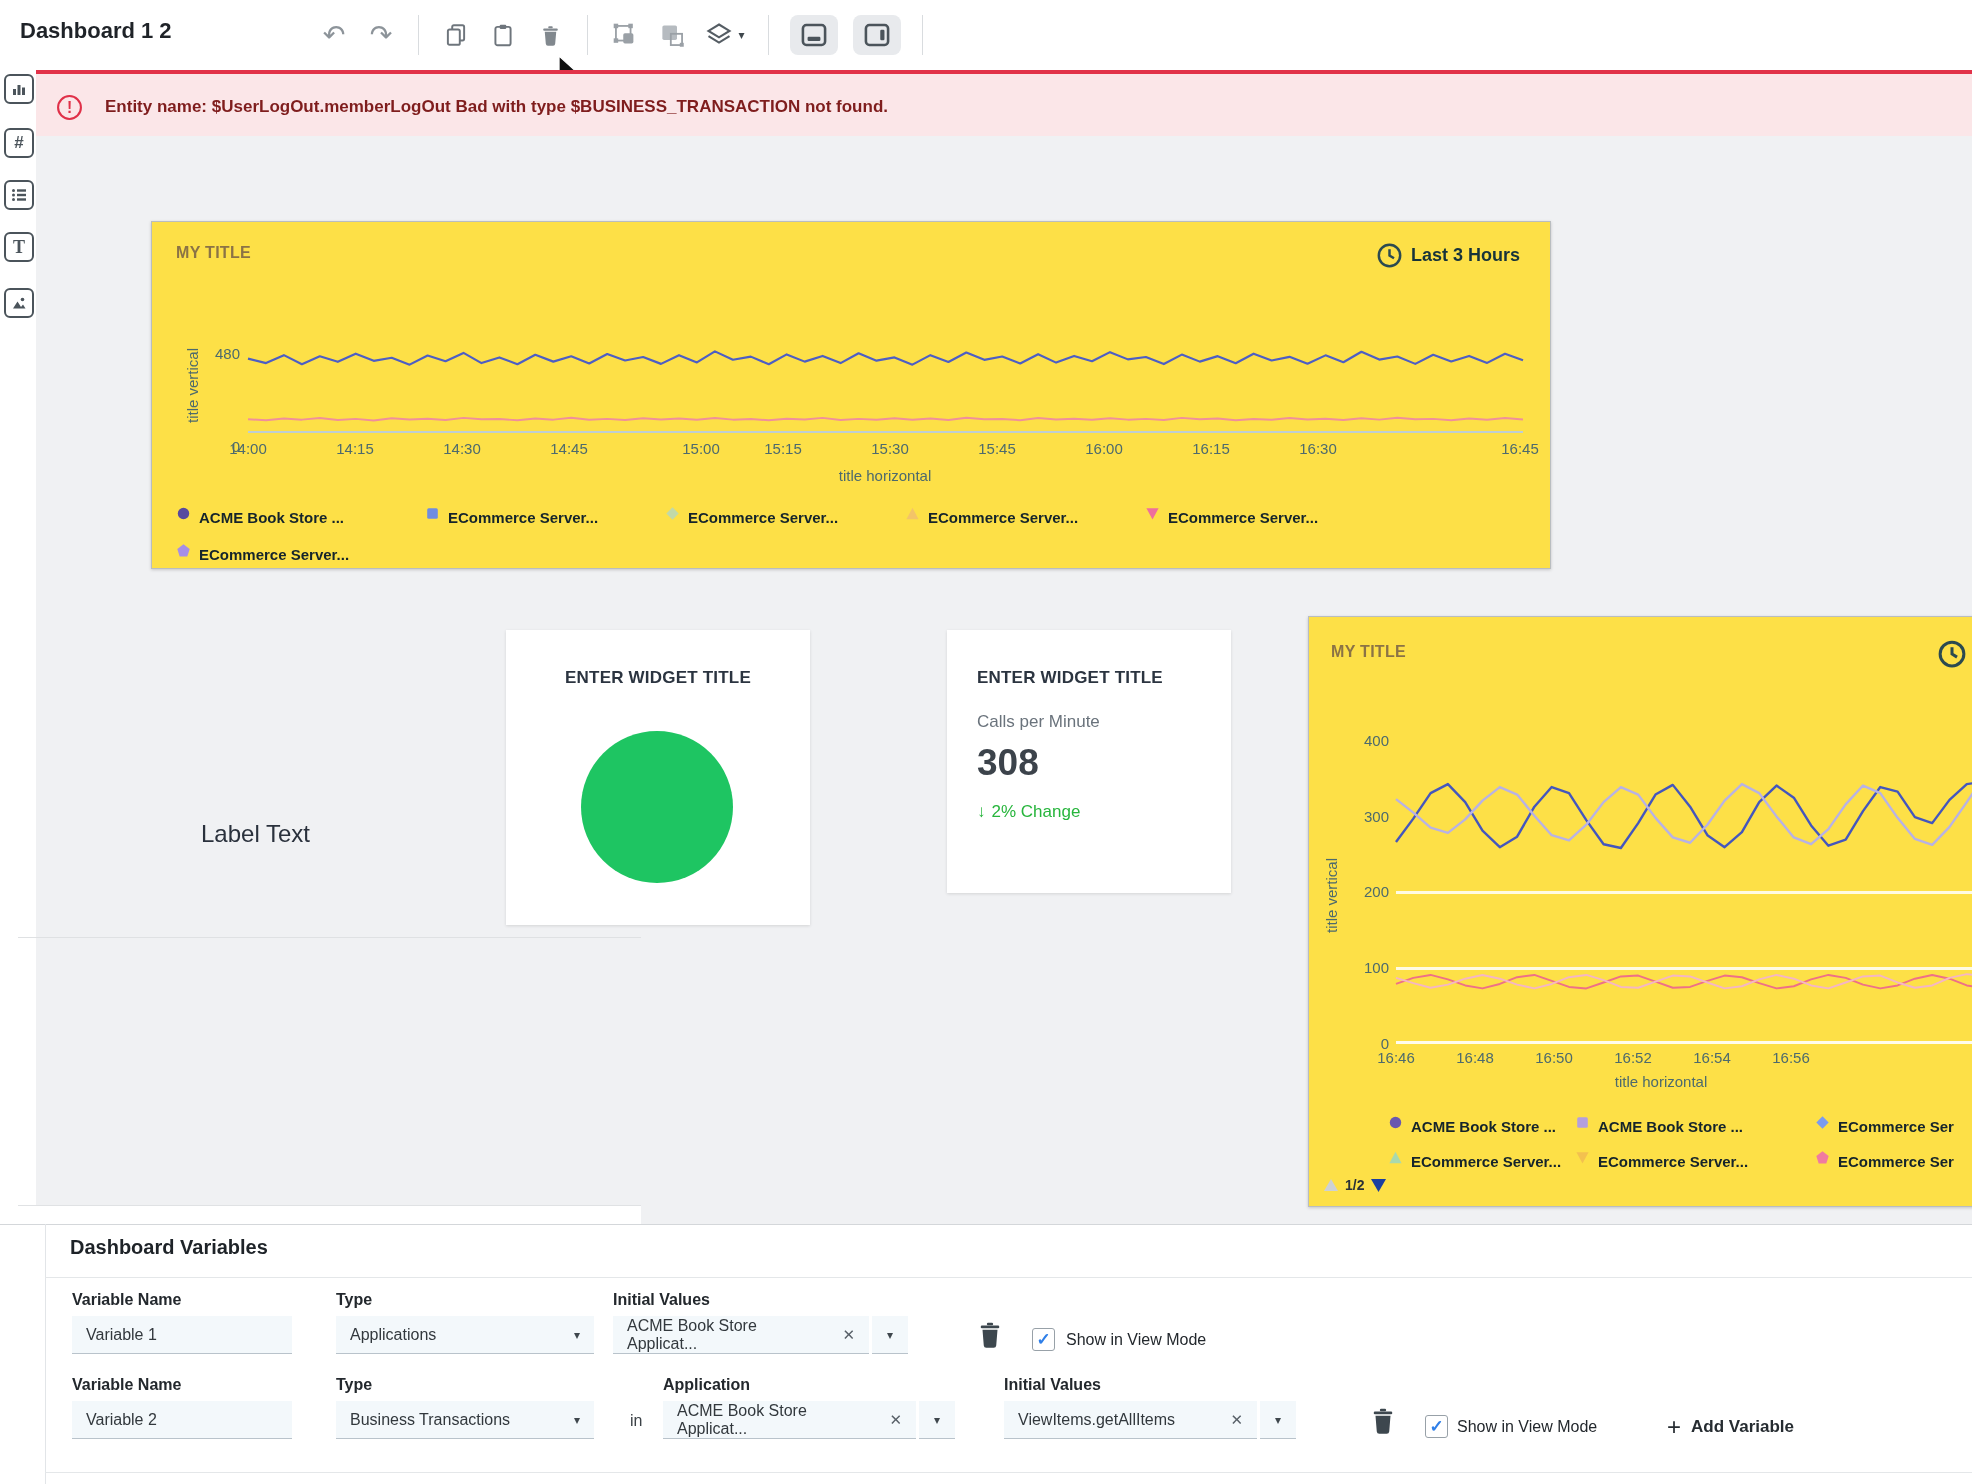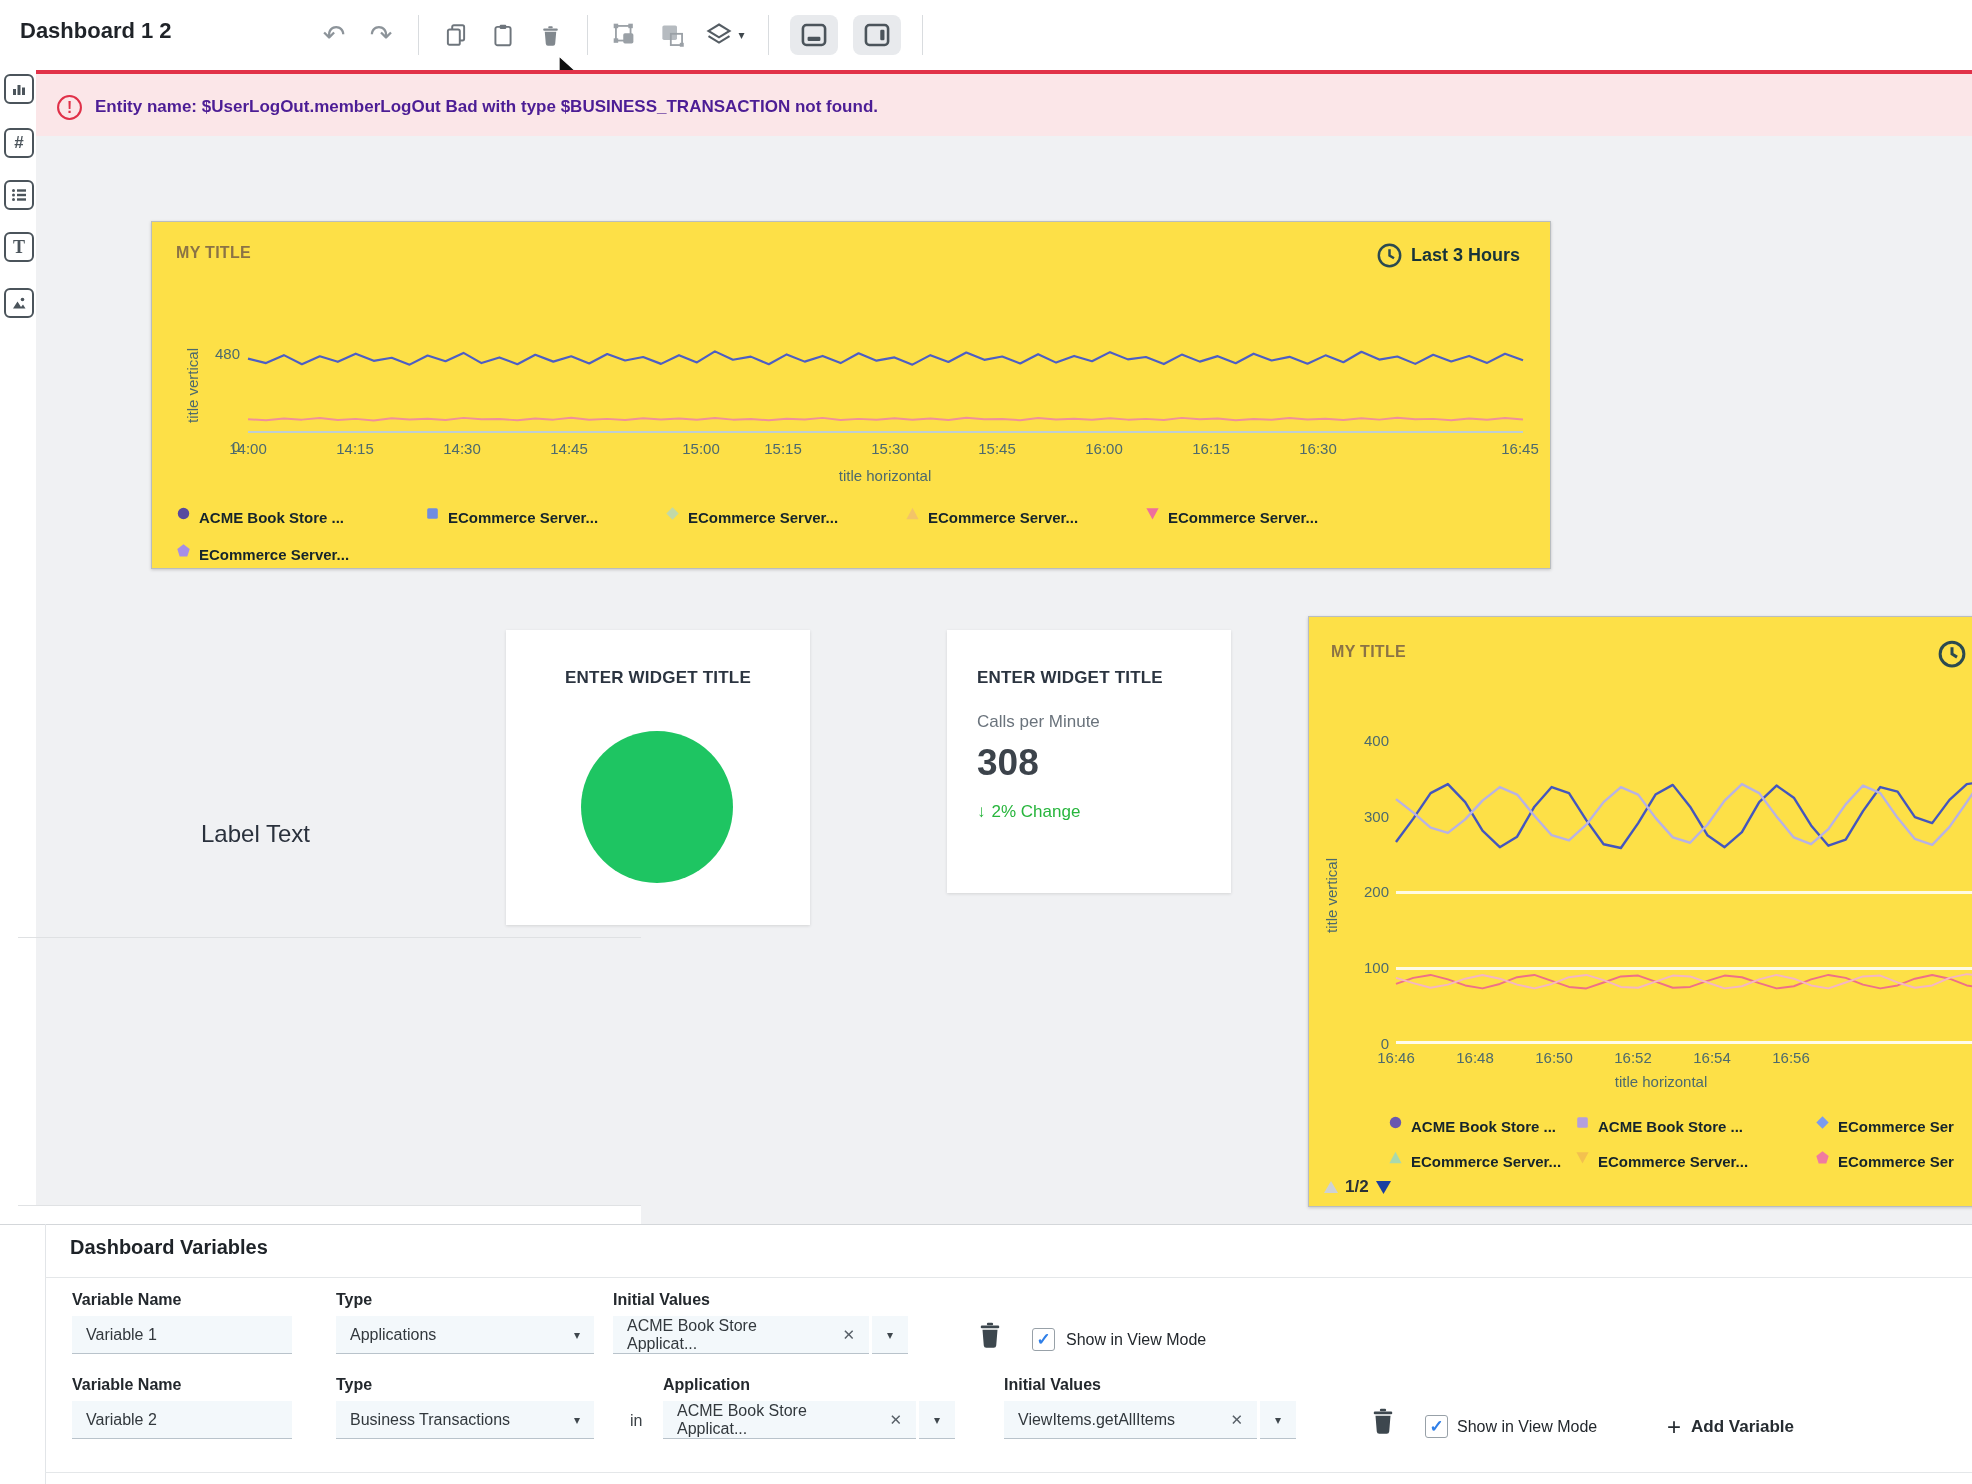--- a/index.html
+++ b/index.html
@@ -12,21 +12,21 @@
   #dash-title{left:20px;top:18px;font-size:22px;font-weight:bold;color:#1f2328;}
   #tool-icons{left:318px;top:8px;height:54px;display:flex;align-items:center;gap:15px;}
   .tbtn{width:32px;height:32px;display:flex;align-items:center;justify-content:center;color:#6e757c;}
   .tsep{width:1px;height:40px;background:#d9dcdf;margin:0 6px;}
   .undo-redo{font-size:27px;color:#8d949a;line-height:1;}
   .toggle-btn{width:48px;height:40px;background:#e8eaed;border-radius:8px;display:flex;align-items:center;justify-content:center;}
 
   
   #banner{left:36px;top:70px;width:1936px;height:66px;background:#fbe6e8;border-top:4px solid #e23249;
           border-bottom:1px solid #8e9296;display:flex;align-items:center;}
-  #banner-text{font-size:17px;font-weight:bold;color:#4c1d95;margin-left:12px;}
+  #banner-text{font-size:17px;font-weight:bold;color:#7f1d1d;margin-left:22px;}
   #banner-icon{margin-left:20px;flex:0 0 auto;}
 
   
   #sidebar{left:0;top:70px;width:36px;height:1140px;background:#fff;}
   .side-icon{position:absolute;left:4px;width:26px;height:26px;border:2px solid #4b545b;border-radius:6px;
              display:flex;align-items:center;justify-content:center;color:#4b545b;background:#fff;}
 
   
   #canvas{left:36px;top:136px;width:1936px;height:1088px;background:#f0f1f3;}
 
@@ -39,21 +39,21 @@
   .gridline{position:absolute;left:0;right:0;height:3px;background:rgba(255,255,255,.85);}
   .y-ticks{position:absolute;}
   .y-ticks span{position:absolute;right:0;transform:translateY(-55%);font-size:15px;color:#4d6a6d;}
   .x-ticks{position:absolute;height:20px;}
   .x-ticks span{position:absolute;transform:translateX(-50%);font-size:15px;color:#4d6a6d;white-space:nowrap;}
   .axis-label-x{position:absolute;transform:translateX(-50%);font-size:15px;color:#4d6a6d;}
   .axis-label-y{position:absolute;transform:rotate(-90deg);transform-origin:center;font-size:15px;color:#4d6a6d;white-space:nowrap;}
   .legend{position:absolute;display:grid;}
   .legend-item{display:flex;align-items:center;gap:9px;height:22px;}
   .legend-item span{font-size:15px;font-weight:bold;color:#15242b;white-space:nowrap;margin-top:8px;}
-  .pager{position:absolute;display:flex;align-items:center;gap:7px;font-size:17px;font-weight:bold;color:#2a3137;text-align:right;}
+  .pager{position:absolute;display:flex;align-items:center;gap:7px;font-size:14px;font-weight:bold;color:#2a3137;text-align:right;}
 
   
   .card{background:#fff;box-shadow:0 1px 3px rgba(0,0,0,.12);}
   .card-title{position:absolute;font-size:17px;font-weight:bold;color:#2b3440;letter-spacing:.2px;}
   #label-widget{left:201px;top:820px;font-size:24px;color:#2a313c;font-weight:500;}
   #health-circle{position:absolute;left:75px;top:101px;width:152px;height:152px;border-radius:50%;}
   #metric-label{position:absolute;left:30px;top:82px;font-size:17px;color:#6a737c;}
   #metric-value{position:absolute;left:30px;top:112px;font-size:37px;font-weight:bold;color:#3c434b;}
   #metric-change{position:absolute;left:30px;top:172px;font-size:17px;display:flex;align-items:center;gap:6px;}
 

